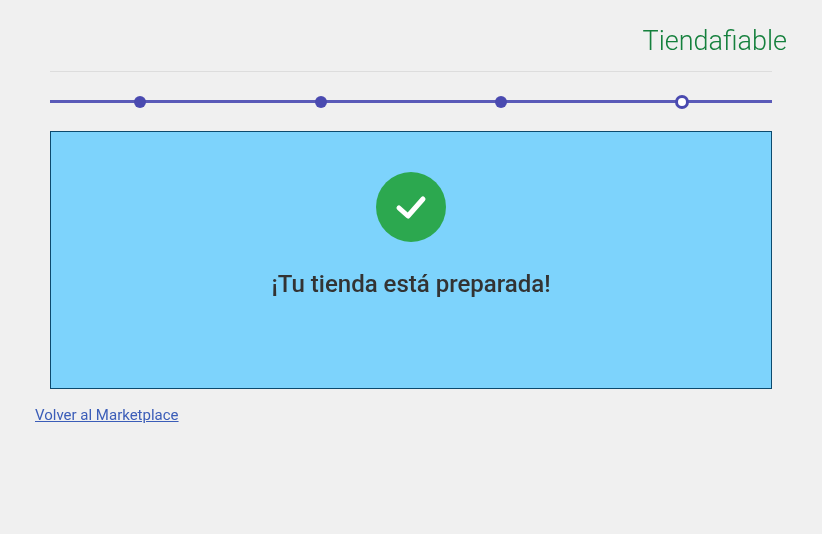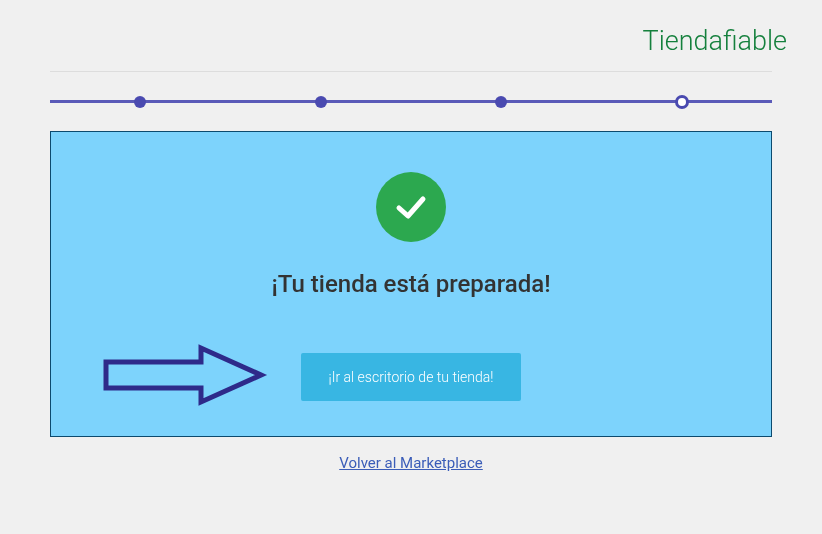--- a/index.html
+++ b/index.html
@@ -130,21 +130,21 @@
     }
     .arrow svg {
       width: 170px;
       height: 70px;
       fill: none;
       stroke: #2e2a8a;
       stroke-width: 5;
       stroke-linejoin: miter;
     }
     .back-link-wrap {
-      text-align: center;
+      text-align: left;
       padding: 16px 0 0 0;
     }
     .back-link {
       color: #3b5db8;
       text-decoration: underline;
       font-size: 15px;
       cursor: pointer;
     }
   </style>
 </head>
@@ -163,26 +163,18 @@
     </div>
   </div>
 
   <div class="card">
     <div class="check-circle">
       <svg viewBox="0 0 40 40">
         <path d="M8 21 L17 29 L32 12"></path>
       </svg>
     </div>
     <h2 class="ready-heading">¡Tu tienda está preparada!</h2>
-    <div class="cta-row">
-      <div class="arrow">
-        <svg viewBox="0 0 170 70">
-          <path d="M5 22 L100 22 L100 8 L160 35 L100 62 L100 48 L5 48 Z"></path>
-        </svg>
-      </div>
-      <button class="cta-button">¡Ir al escritorio de tu tienda!</button>
-    </div>
   </div>
 
   <div class="back-link-wrap">
     <a class="back-link">Volver al Marketplace</a>
   </div>
 </div>
 
 </body></html>

